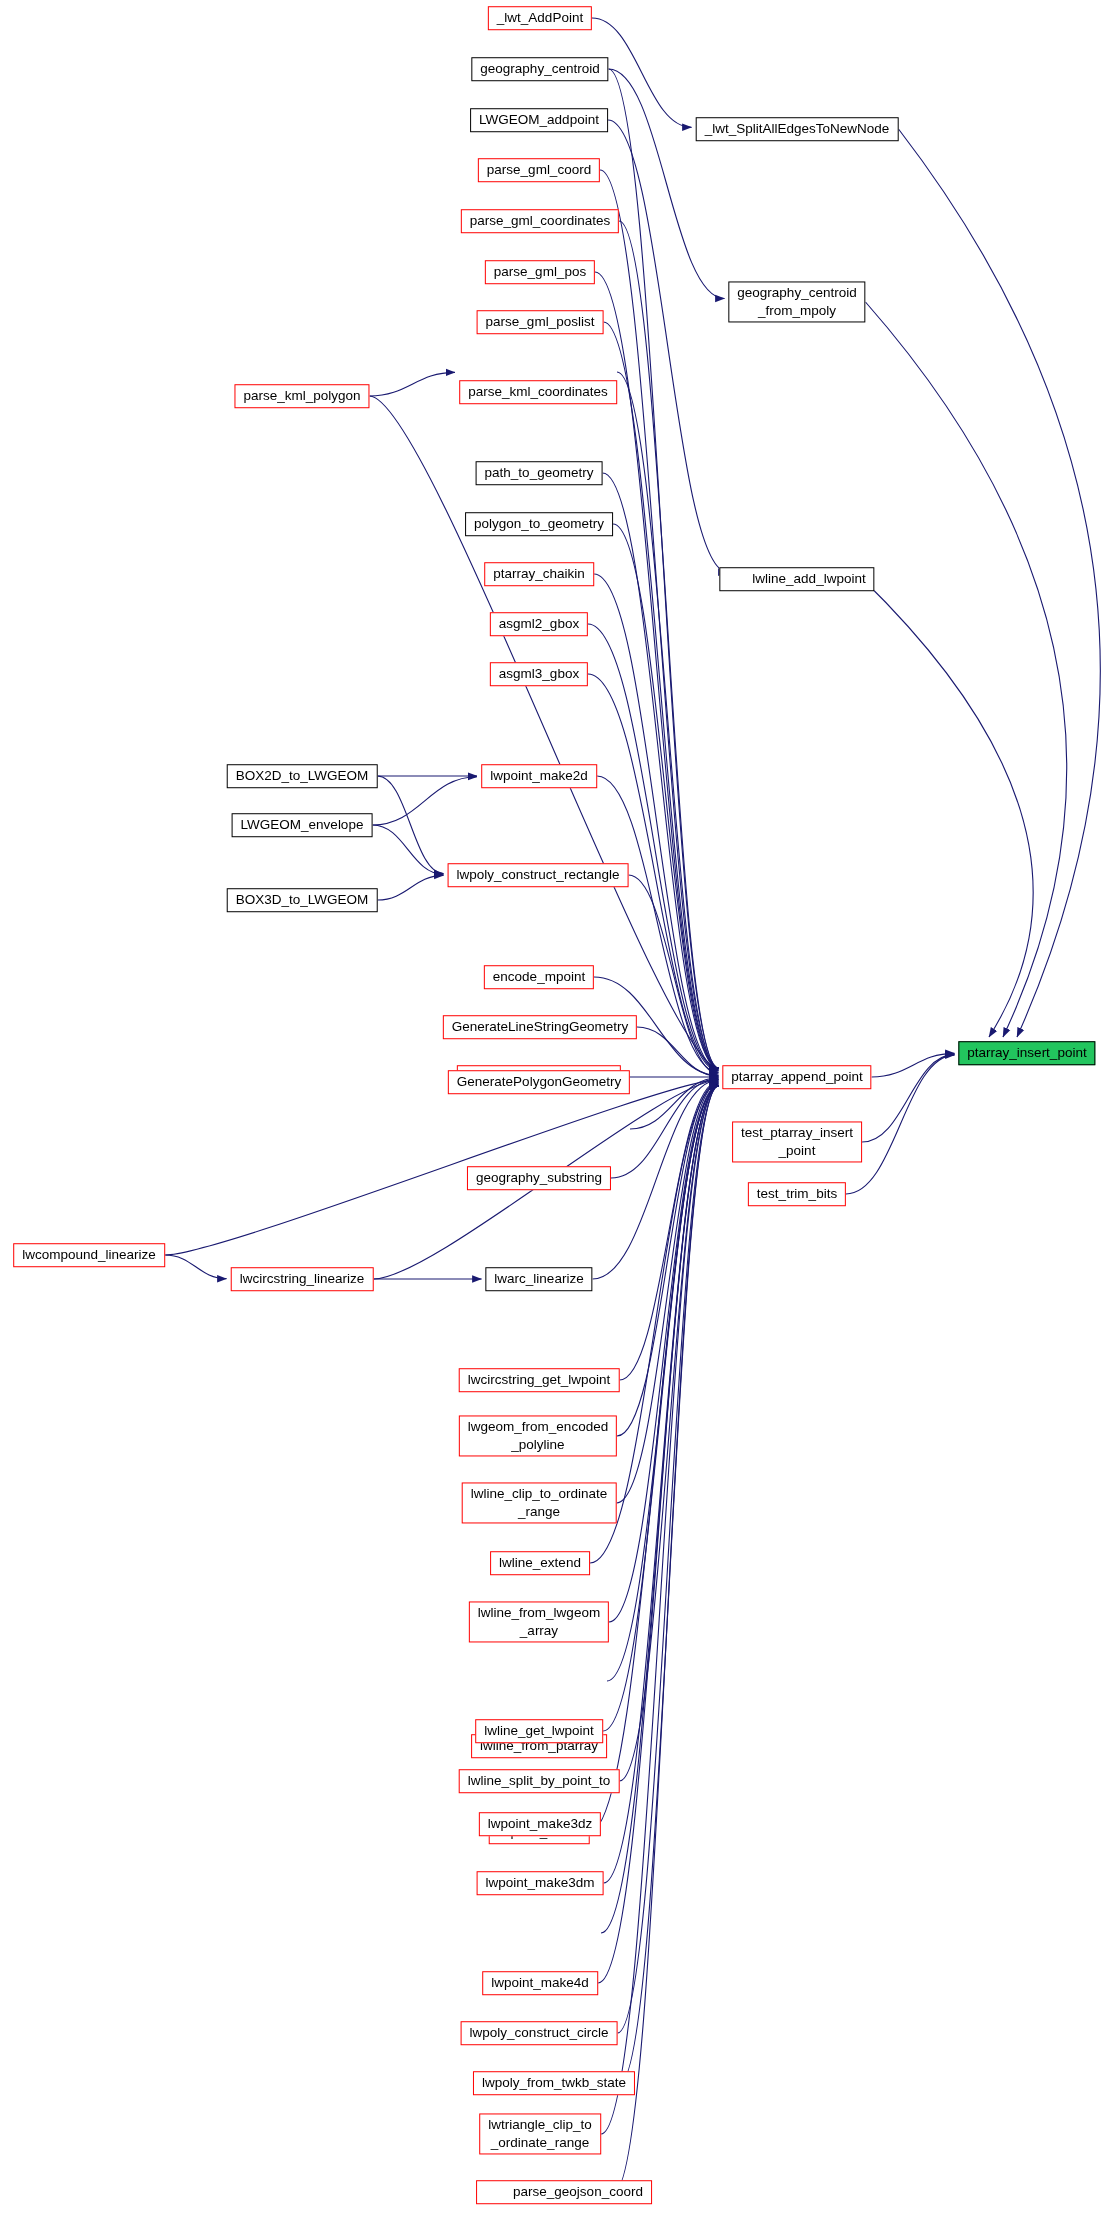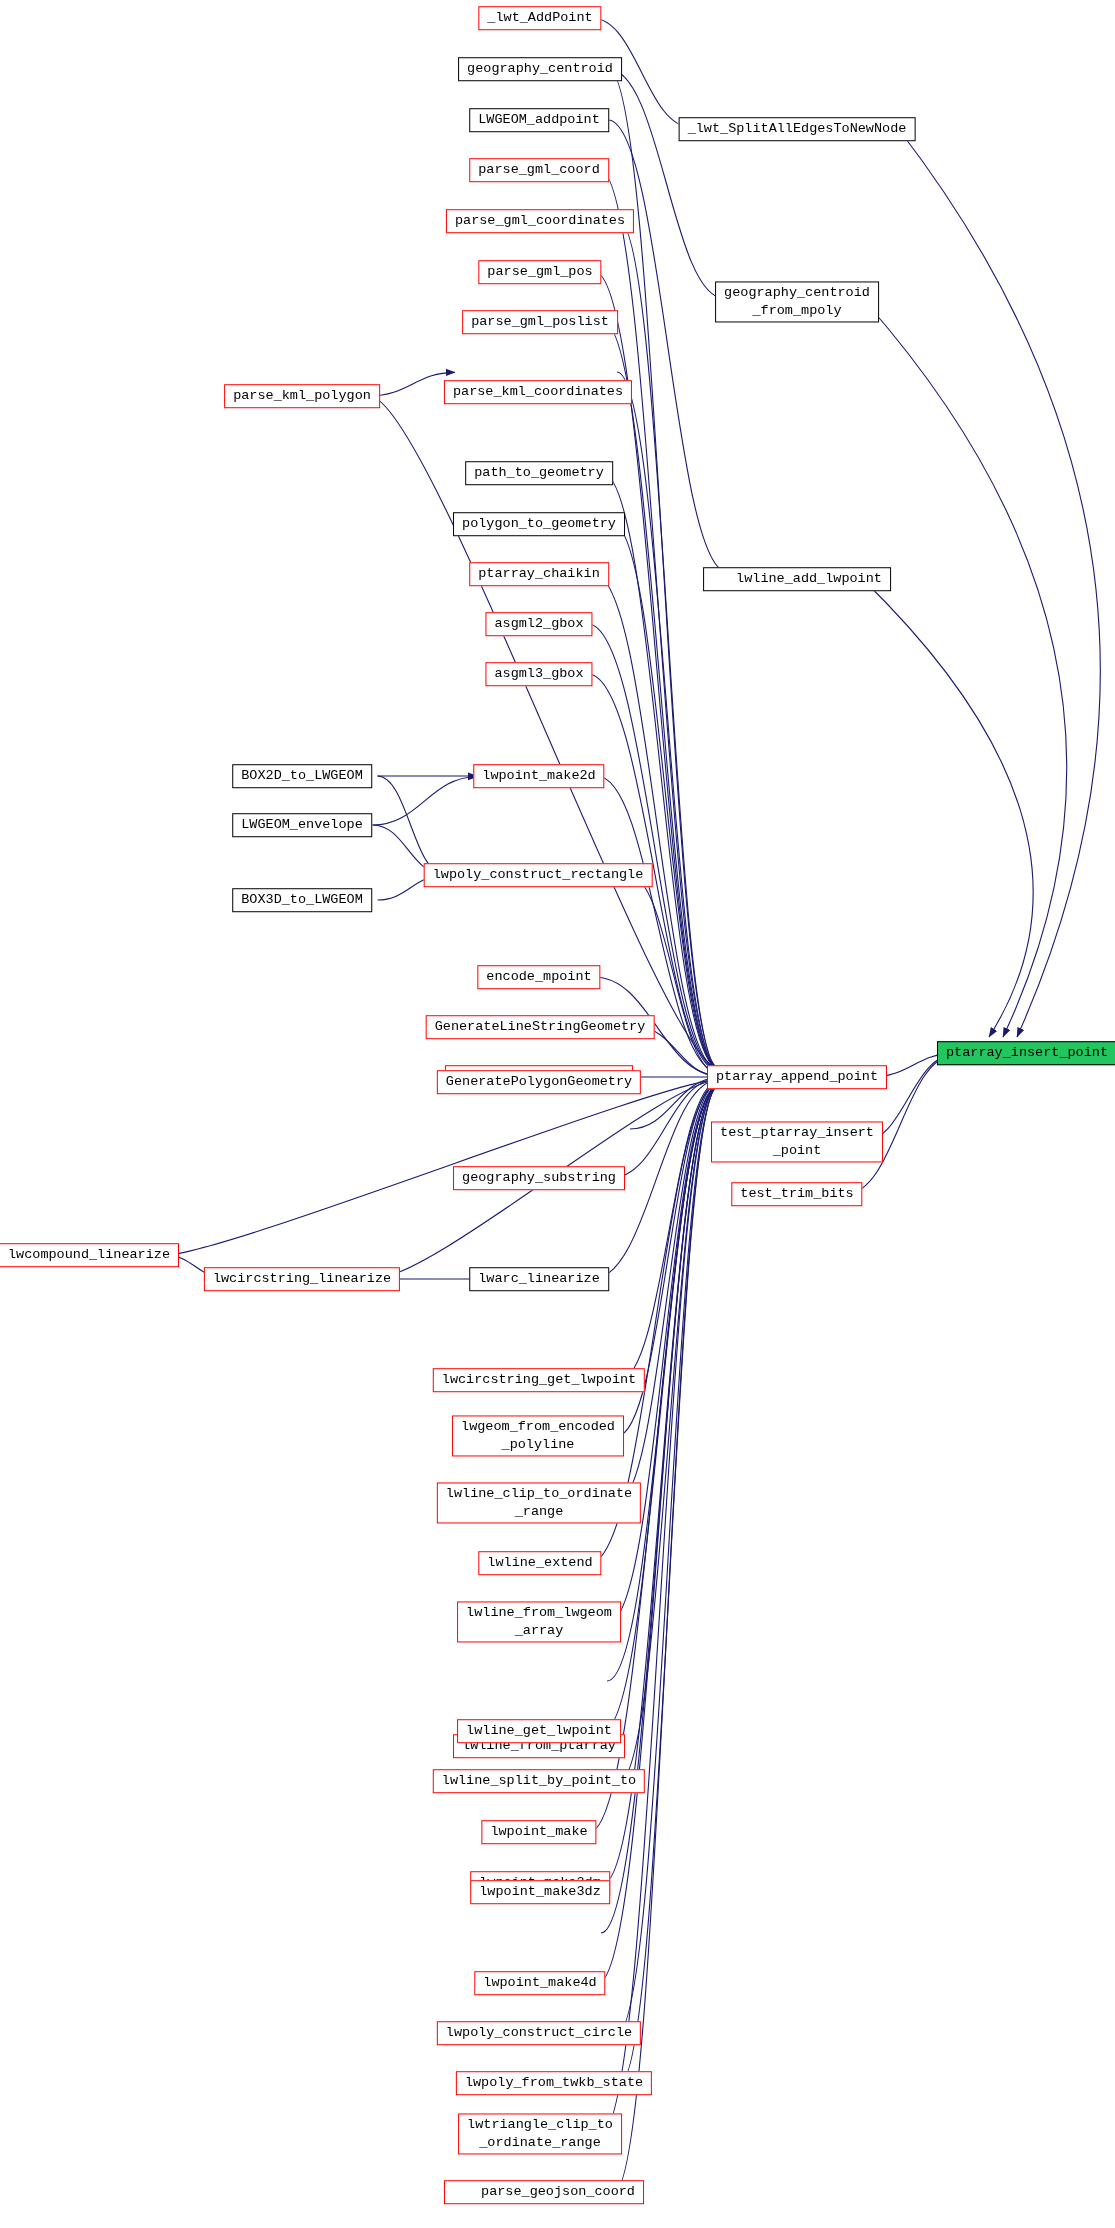--- a/index.html
+++ b/index.html
@@ -4,21 +4,21 @@
 <style>
   html, body {
     margin: 0;
     padding: 0;
     background: #ffffff;
   }
   #graph {
     position: relative;
     width: 1115px;
     height: 2228px;
-    font-family: Liberation Mono, monospace;
+    font-family: Liberation Sans, sans-serif;
     overflow: hidden;
   }
   #edges-svg {
     position: absolute;
     left: 0;
     top: 0;
     width: 1115px;
     height: 2228px;
   }
   #nodes-layer {
@@ -154,27 +154,27 @@
       <div class="node red" style="left: 539px; top: 1503px;">lwline_clip_to_ordinate
 _range</div>
       <div class="node red" style="left: 540px; top: 1563px;">lwline_extend</div>
       <div class="node red" style="left: 539px; top: 1622px;">lwline_from_lwgeom
 _array</div>
       <div class="node red" style="left: 539px; top: 1746px;">lwline_from_ptarray</div>
       <div class="node red" style="left: 539px; top: 1731px;">lwline_get_lwpoint</div>
       <div class="node red" style="left: 539px; top: 1781px;">lwline_split_by_point_to</div>
       <div class="node red" style="left: 539px; top: 1832px;">lwpoint_make</div>
       <div class="node red" style="left: 540px; top: 1883px;">lwpoint_make3dm</div>
-      <div class="node red" style="left: 540px; top: 1892px;">lwpoint_make3dz</div>
+      <div class="node red" style="left: 540px; top: 1824px;">lwpoint_make3dz</div>
       <div class="node red" style="left: 540px; top: 1983px;">lwpoint_make4d</div>
       <div class="node red" style="left: 539px; top: 2033px;">lwpoly_construct_circle</div>
       <div class="node red" style="left: 554px; top: 2083px;">lwpoly_from_twkb_state</div>
       <div class="node red" style="left: 540px; top: 2134px;">lwtriangle_clip_to
 _ordinate_range</div>
-      <div class="node red" style="left: 544px; top: 2192px; padding-left: 36px;">parse_geojson_coord</div>
+      <div class="node red" style="left: 564px; top: 2192px; padding-left: 36px;">parse_geojson_coord</div>
       <div class="node black" style="left: 797px; top: 129px;">_lwt_SplitAllEdgesToNewNode</div>
       <div class="node black" style="left: 797px; top: 302px;">geography_centroid
 _from_mpoly</div>
       <div class="node black" style="left: 797px; top: 579px; padding-left: 32px;">lwline_add_lwpoint</div>
       <div class="node red" style="left: 797px; top: 1077px;">ptarray_append_point</div>
       <div class="node red" style="left: 797px; top: 1142px;">test_ptarray_insert
 _point</div>
       <div class="node red" style="left: 797px; top: 1194px;">test_trim_bits</div>
       <div class="node target" style="left: 1027px; top: 1053px;">ptarray_insert_point</div>
     </div>

